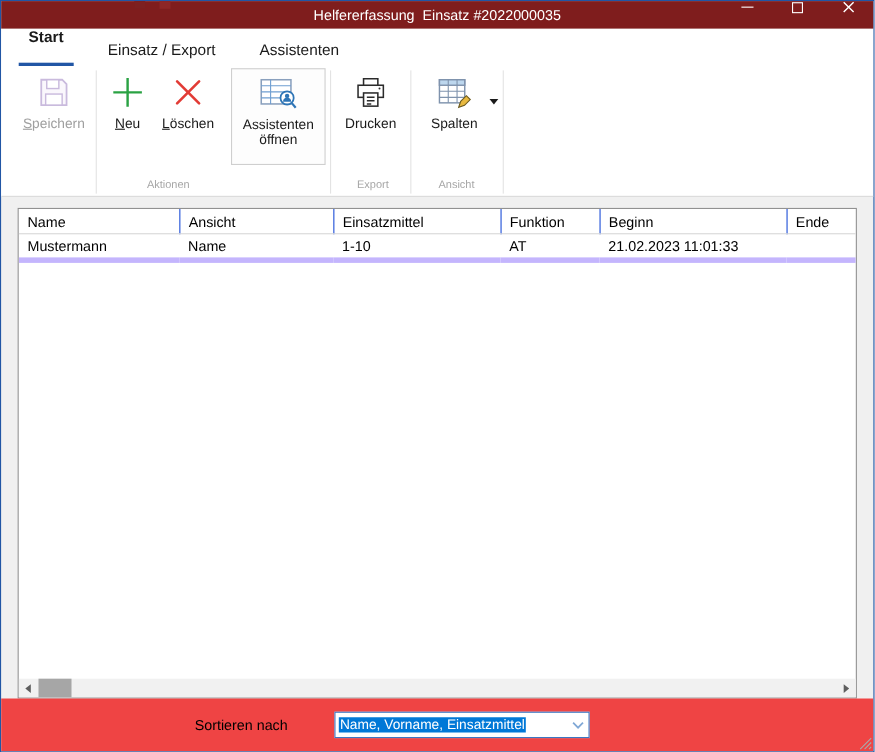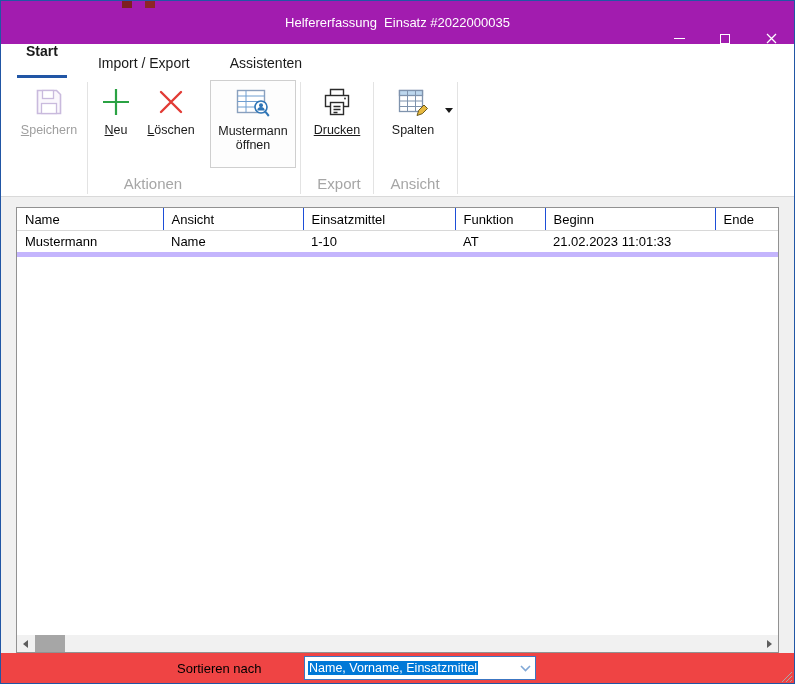--- a/index.html
+++ b/index.html
@@ -1,44 +1,44 @@
 <!DOCTYPE html>
 <html><head>
 <meta charset="utf-8">
 <style>
   * { box-sizing: border-box; }
   body { margin:0; background:#ffffff; font-family:"Liberation Sans", sans-serif; }
   .window{ width:795px; height:684px; border:1px solid #2156a5; display:flex; flex-direction:column; background:#f0f0f0; position:relative; overflow:hidden; }
 
   
-  .titlebar{ height:43px; background:#a21caf; position:relative; display:flex; align-items:flex-end; flex:0 0 auto; }
+  .titlebar{ height:25px; background:#7f1d1d; position:relative; display:flex; align-items:flex-start; flex:0 0 auto; }
   .title{ position:absolute; inset:0; display:flex; align-items:center; justify-content:center; color:#fff; font-size:13px; white-space:pre; }
   .controls{ margin-left:auto; display:flex; z-index:1; }
   .winbtn{ width:46px; display:flex; align-items:center; justify-content:center; }
   .glyph-min{ width:11px; height:1px; background:#fff; }
   .glyph-max{ width:10px; height:10px; border:1px solid #fff; }
   .tb-artifact{ position:absolute; top:0; height:7px; width:10px; background:#7d2020; }
   .tb-artifact.a2{ left:144px; background:#8d2626; }
 
   
   .ribbon{ background:#ffffff; border-bottom:1px solid #d9d9d9; flex:0 0 auto; }
   .tabs{ display:flex; align-items:flex-end; height:34px; padding-left:16px; }
   .tab{ padding:5px 9px 7px; font-size:14px; color:#1a1a1a; margin-right:22px; }
   .tab.active{ font-weight:bold; border-bottom:3px solid #2156a5; padding-bottom:16px; }
   .ribbon-body{ position:relative; height:118px; display:flex; align-items:flex-start; padding:2px 6px 0 14px; }
   .rbtn{ display:flex; flex-direction:column; align-items:center; height:88px; padding:4px 4px 2px; font-size:12.5px; line-height:1.15; color:#1a1a1a; text-align:center; }
   .rbtn .icon{ height:36px; display:flex; align-items:center; justify-content:center; margin-bottom:3px; }
   .w-sp{ width:68px; } .w-neu{ width:48px; } .w-lo{ width:62px; }
   .w-he{ width:86px; margin-left:8px; border:1px solid #cfcfcf; background:#fdfdfd; }
-  .w-dr{ width:64px;text-decoration:underline; } .w-spa{ width:58px; margin-left:6px; }
+  .w-dr{ width:64px; } .w-spa{ width:58px; margin-left:6px; }
   .disabled-label{ color:#9f9f9f; }
   .mn{ text-decoration:underline; }
   .vsep{ width:1px; background:#e3e3e3; align-self:stretch; margin:2px 4px; }
   .dd-arrow{ margin-top:28px; margin-left:3px; width:0; height:0; border-left:4px solid transparent; border-right:4px solid transparent; border-top:5px solid #1a1a1a; }
-  .caption{ position:absolute; bottom:4px; transform:translateX(-50%); color:#a6a6a6; font-size:15px;margin-top:31px; }
+  .caption{ position:absolute; bottom:4px; transform:translateX(-50%); color:#a6a6a6; font-size:10px;margin-top:31px; }
   .cap-aktionen{ left:152px; } .cap-export{ left:338px; } .cap-ansicht{ left:414px; }
 
   
   .table-wrap{ margin:10px 15px 0; background:#fff; border:1px solid #919191; height:446px; position:relative; overflow:hidden; flex:0 0 auto; }
   table{ width:100%; border-collapse:collapse; table-layout:fixed; font-size:13px; }
   th{ font-weight:normal; text-align:left; padding:4px 8px 3px; border-right:1px solid #1d4ed8; border-bottom:1px solid #d8d8d8; color:#000; overflow:hidden; white-space:nowrap; }
   th:last-child{ border-right:none; }
   td{ padding:3px 8px; border-bottom:5px solid #c4b5fd; color:#000; overflow:hidden; white-space:nowrap; }
 
   .hscroll{ position:absolute; left:0; right:0; bottom:0; height:17px; background:#f1f1f1; display:flex; align-items:center; }
@@ -77,21 +77,21 @@
         <svg width="11" height="11" viewBox="0 0 11 11">
             <path d="M1 1 L10 10 M10 1 L1 10" stroke="#fff" stroke-width="1.3"></path>
           </svg>
       </div>
     </div>
   </div>
 
   <div class="ribbon">
     <div class="tabs">
       <div class="tab active">Start</div>
-      <div class="tab">Import / Export</div>
+      <div class="tab">Einsatz / Export</div>
       <div class="tab">Assistenten</div>
     </div>
     <div class="ribbon-body">
 
       <div class="rbtn w-sp">
         <span class="icon">
           <svg width="30" height="30" viewBox="0 0 30 30">
             <path d="M3.5 3.5 h19 l4 4 v19 h-23 z" fill="#faf7fc" stroke="#c9badd" stroke-width="1.6"></path>
             <rect x="8.5" y="3.5" width="11" height="8" fill="#fff" stroke="#c9badd" stroke-width="1.3"></rect>
             <rect x="7.5" y="16.5" width="15" height="10" fill="#fff" stroke="#c9badd" stroke-width="1.3"></rect>
@@ -125,21 +125,21 @@
           <svg width="34" height="31" viewBox="0 0 34 31">
             <rect x="1.5" y="2.5" width="27" height="22" fill="#fff" stroke="#8aa0bd" stroke-width="1.4"></rect>
             <path d="M1.5 8 H28.5 M1.5 13.5 H28.5 M1.5 19 H28.5" stroke="#6f9ed1" stroke-width="1"></path>
             <path d="M10 2.5 V24.5" stroke="#6f9ed1" stroke-width="1"></path>
             <circle cx="25" cy="19" r="6" fill="#fff" stroke="#2e75b6" stroke-width="1.6"></circle>
             <circle cx="25" cy="17.2" r="2" fill="#2e75b6"></circle>
             <path d="M21.3 22.6 a3.7 3.7 0 0 1 7.4 0 z" fill="#2e75b6"></path>
             <path d="M29.3 23.7 L32.8 28" stroke="#2e75b6" stroke-width="2"></path>
           </svg>
         </span>
-        <span>Mustermann öffnen</span>
+        <span>Assistenten öffnen</span>
       </div>
 
       <div class="vsep"></div>
 
       <div class="rbtn w-dr">
         <span class="icon">
           <svg width="30" height="30" viewBox="0 0 30 30" fill="none" stroke="#2b2b2b" stroke-width="1.4">
             <path d="M8.5 8.5 V2.5 H21.5 V8.5"></path>
             <rect x="3.5" y="8.5" width="23" height="11"></rect>
             <circle cx="23" cy="11.5" r="0.9" fill="#2b2b2b" stroke="none"></circle>

